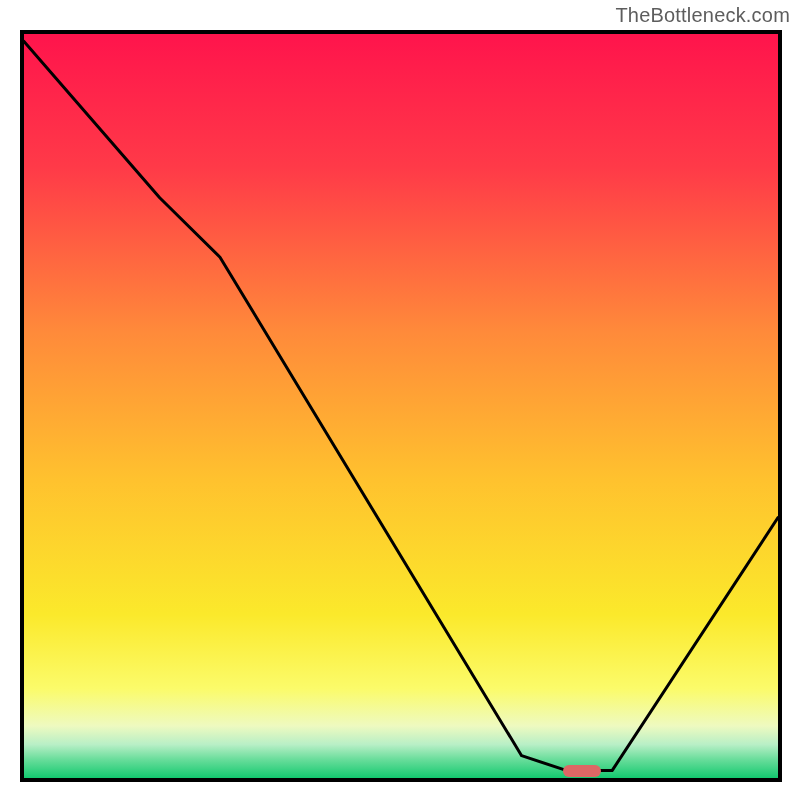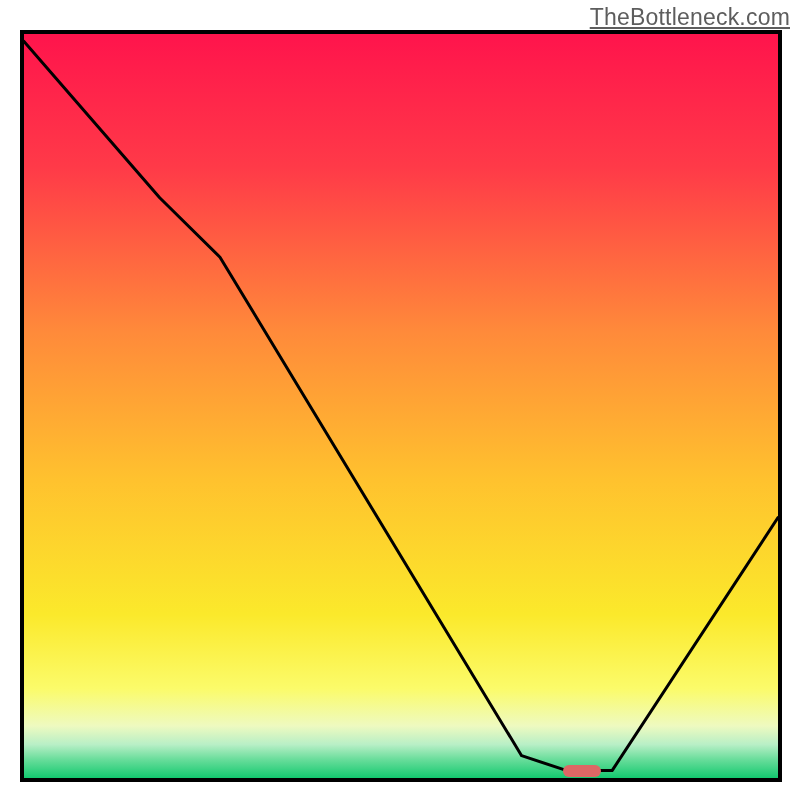--- a/index.html
+++ b/index.html
@@ -12,25 +12,24 @@
   }
   .container {
     position: relative;
     width: 800px;
     height: 800px;
   }
   .watermark {
     position: absolute;
     top: 4px;
     right: 10px;
-    font-size: 23px;
+    font-size: 20px;
     color: #5d5d5d;
     font-weight: 500;
     letter-spacing: 0.2px;
-    text-decoration: underline;
   }
   .plot-area {
     position: absolute;
     left: 20px;
     top: 30px;
     width: 762px;
     height: 752px;
     border: 4px solid #000;
     box-sizing: border-box;
     overflow: hidden;

